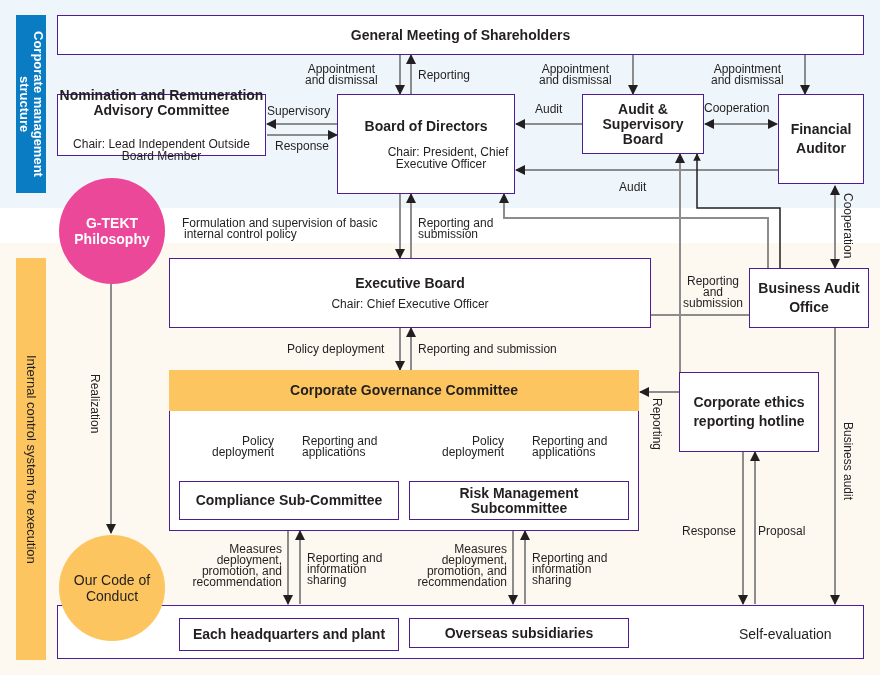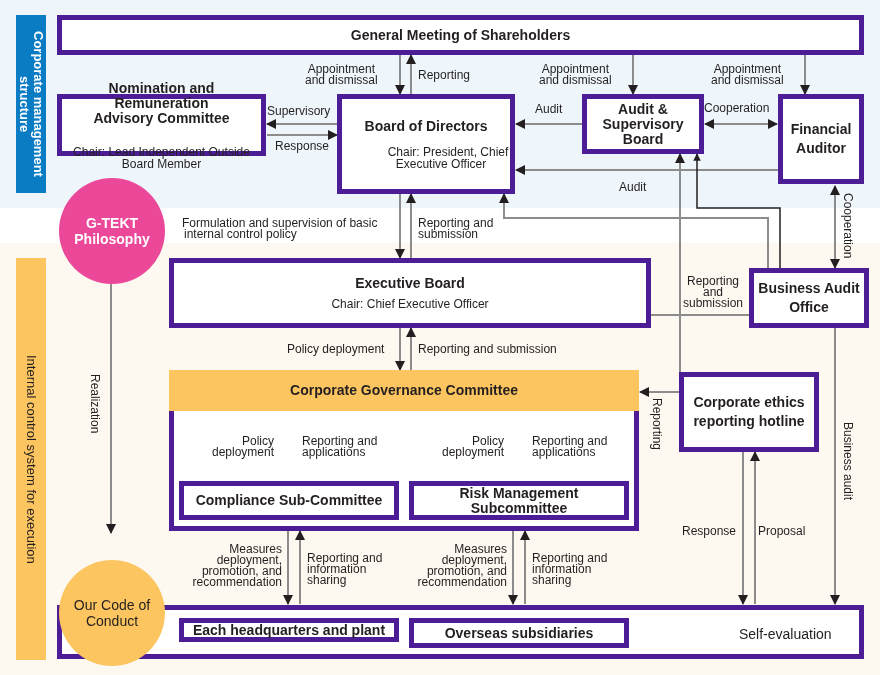--- a/index.html
+++ b/index.html
@@ -4,30 +4,30 @@
 <style>
   html, body { margin:0; padding:0; }
   body { width:880px; height:675px; position:relative; overflow:hidden; background:#fdf8f0; font-family:"Liberation Sans", "DejaVu Sans", sans-serif; color:#231f20; }
   .band-top { position:absolute; left:0; top:0; width:880px; height:208px; background:#eef6fb; }
   .band-mid { position:absolute; left:0; top:208px; width:880px; height:35px; background:#ffffff; }
   .band-bot { position:absolute; left:0; top:243px; width:880px; height:432px; background:#fdf8f0; }
   .side { position:absolute; display:flex; align-items:center; justify-content:center; }
   .side span { writing-mode:vertical-rl; font-size:13px; line-height:14px; text-align:center; }
   .side-top { left:16px; top:15px; width:30px; height:178px; background:#0a7cc4; color:#fff; font-weight:bold; }
   .side-bot { left:16px; top:258px; width:30px; height:402px; background:#fcc560; color:#231f20; }
-  .box { position:absolute; background:#fff; border:5px solid #4c1d95; box-sizing:border-box; display:flex; flex-direction:column; align-items:center; justify-content:center; text-align:center; }
+  .box { position:absolute; background:#fff; border:1px solid #4c1d95; box-sizing:border-box; display:flex; flex-direction:column; align-items:center; justify-content:center; text-align:center; }
   .title { font-weight:bold; font-size:14px; line-height:15px; }
   .sub { font-size:12px; line-height:12px; }
   .lbl { position:absolute; font-size:12px; line-height:11px; white-space:nowrap; }
   .r { text-align:right; }
   .c { text-align:center; }
   .vlbl { position:absolute; writing-mode:vertical-rl; font-size:12px; line-height:12px; white-space:nowrap; }
   .circle { position:absolute; border-radius:50%; display:flex; align-items:center; justify-content:center; text-align:center; font-size:14px; line-height:16px; }
   .c-blue { left:59px; top:178px; width:106px; height:106px; background:#ec4899; color:#fff; font-weight:bold; }
-  .c-yellow { left:59px; top:560px; width:106px; height:106px; background:#fcc560; color:#231f20; }
+  .c-yellow { left:59px; top:535px; width:106px; height:106px; background:#fcc560; color:#231f20; }
   svg.lines { position:absolute; left:0; top:0; }
 </style>
 </head>
 <body>
 
 <div class="band-top"></div>
 <div class="band-mid"></div>
 <div class="band-bot"></div>
 
 <div class="side side-top">
@@ -151,21 +151,21 @@
 <div class="box" style="left:179px;top:481px;width:220px;height:39px;">
   <div class="title">Compliance Sub-Committee</div>
 </div>
 
 <div class="box" style="left:409px;top:481px;width:220px;height:39px;">
   <div class="title">Risk Management</div>
   <div class="title">Subcommittee</div>
 </div>
 
 <div class="box" style="left:57px;top:605px;width:807px;height:54px;"></div>
-<div class="box" style="left:179px;top:618px;width:220px;height:24px;">
+<div class="box" style="left:179px;top:618px;width:220px;height:33px;">
   <div class="title">Each headquarters and plant</div>
 </div>
 <div class="box" style="left:409px;top:618px;width:220px;height:30px;">
   <div class="title">Overseas subsidiaries</div>
 </div>
 <div class="lbl" style="left:739px;top:627px;font-size:14px;line-height:14px;">Self-evaluation</div>
 
 <div class="circle c-blue">
   <div>
       <div>G-TEKT</div>

